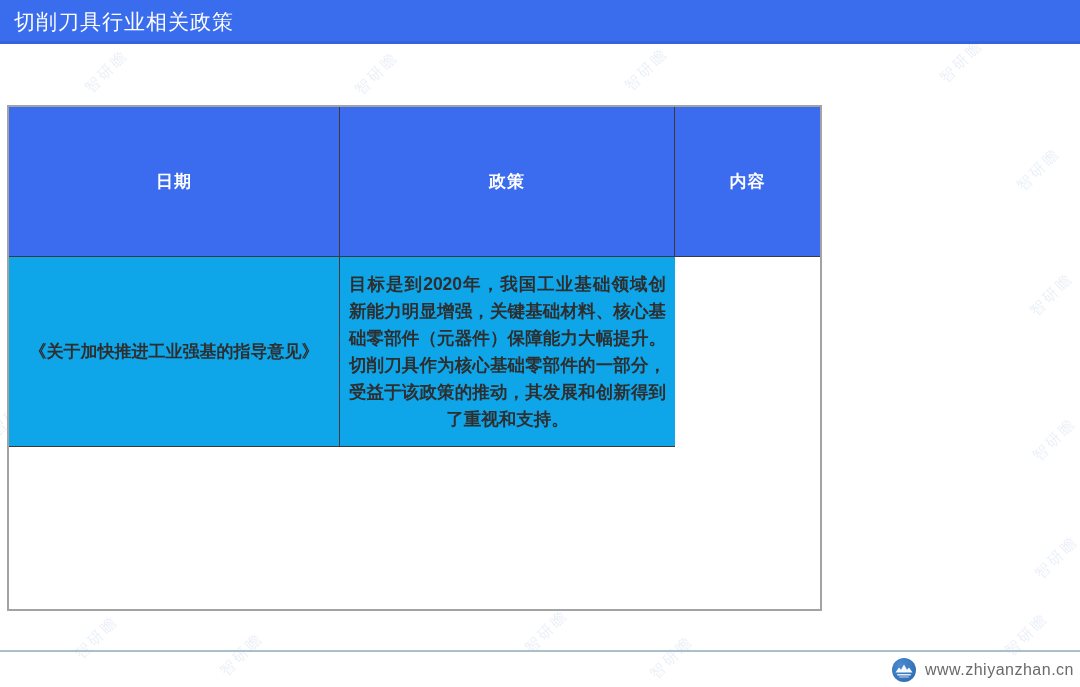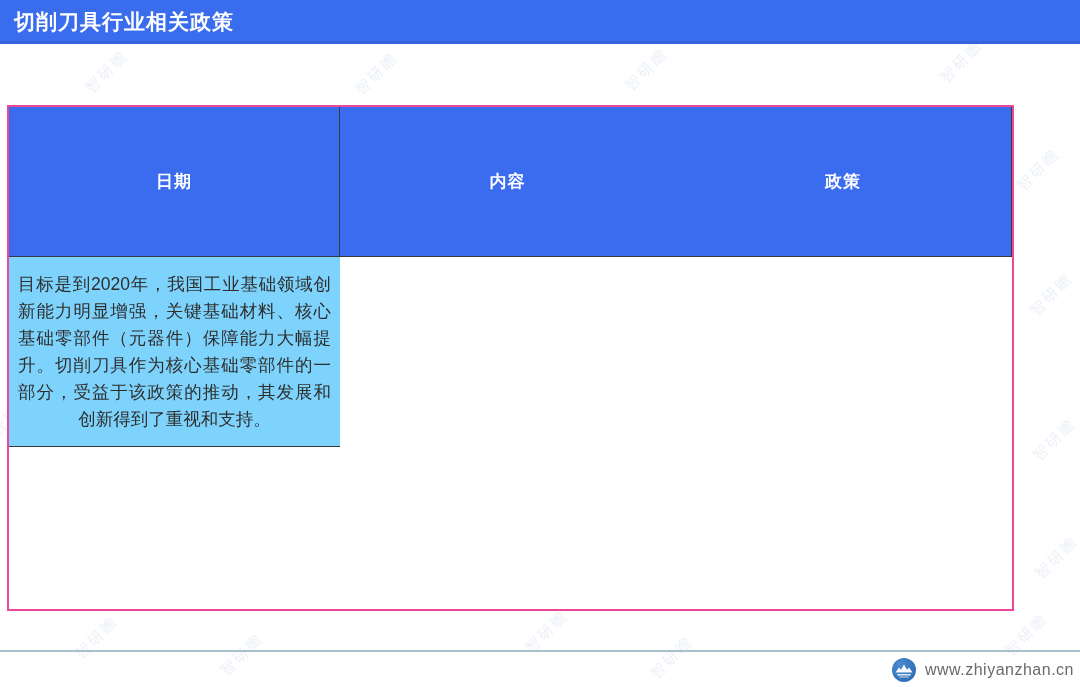--- a/index.html
+++ b/index.html
@@ -10,49 +10,49 @@
     color:#2e2e2e;
   }
   
   .titlebar{
     position:absolute;left:0;top:0;width:1080px;height:44px;
     background:#3a6cee;
     display:flex;align-items:center;
     box-shadow:inset 0 -3px 0 rgba(0,0,0,0.08);
   }
   .titlebar .title{
-    color:#ffffff;font-size:21px;font-weight:bold;
+    color:#ffffff;font-size:21px;font-weight:normal;
     padding-left:14px;letter-spacing:1px;
   }
   
   .wm{
     position:absolute;
     transform:rotate(-45deg);
     color:rgba(96,134,196,0.13);
     font-size:15px;letter-spacing:3px;white-space:nowrap;
     user-select:none;pointer-events:none;z-index:0;
   }
   
   .policy-table{
     position:absolute;left:7px;top:105px;
-    width:1007px;height:506px;box-sizing:border-box;
-    border:2px solid #ec4899;
+    width:815px;height:506px;box-sizing:border-box;
+    border:2px solid #a3a3a3;
     display:grid;
     grid-template-columns:331px 335px 1fr;
     grid-template-rows:150px 190px 1fr;
     background:#ffffff;z-index:1;
   }
   .cell{
     box-sizing:border-box;
     display:flex;align-items:center;justify-content:center;
     font-size:17px;
   }
   .col-a,.col-b{border-right:1px solid #3a3a3a;}
   .hrow{border-bottom:1px solid #3a3a3a;background:#3b6cf0;color:#ffffff;font-weight:bold;letter-spacing:1px;}
-  .r1{border-bottom:1px solid #3a3a3a;background:#7dd3fc;}
+  .r1{border-bottom:1px solid #3a3a3a;background:#0ea5e9;font-weight:bold;}
   .r2{background:#f0f0f0;}
   .content-cell{
     padding:14px 9px;align-items:center;
   }
   .content-cell p{
     margin:0;font-size:17.5px;line-height:27px;
     text-align:justify;text-align-last:center;
     text-justify:inter-ideograph;
   }
   
@@ -92,23 +92,24 @@
 <span class="wm" style="left:645px;top:648px">智研瞻</span>
 <span class="wm" style="left:1000px;top:625px">智研瞻</span>
 
 <div class="titlebar">
   <span class="title">切削刀具行业相关政策</span>
 </div>
 
 <div class="policy-table">
 
   <div class="cell hrow col-a">日期</div>
+  <div class="cell hrow col-b">政策</div>
   <div class="cell hrow">内容</div>
-  <div class="cell hrow col-b">政策</div>
 
+  <div class="cell r1 col-b">《关于加快推进工业强基的指导意见》</div>
   <div class="cell r1 content-cell">
     <p>目标是到2020年，我国工业基础领域创新能力明显增强，关键基础材料、核心基础零部件（元器件）保障能力大幅提升。切削刀具作为核心基础零部件的一部分，受益于该政策的推动，其发展和创新得到了重视和支持。</p>
   </div>
 
 </div>
 
 <div class="footer-line"></div>
 <div class="footer">
   <span class="logo">
     <svg width="24" height="24" viewBox="0 0 24 24" aria-hidden="true">

